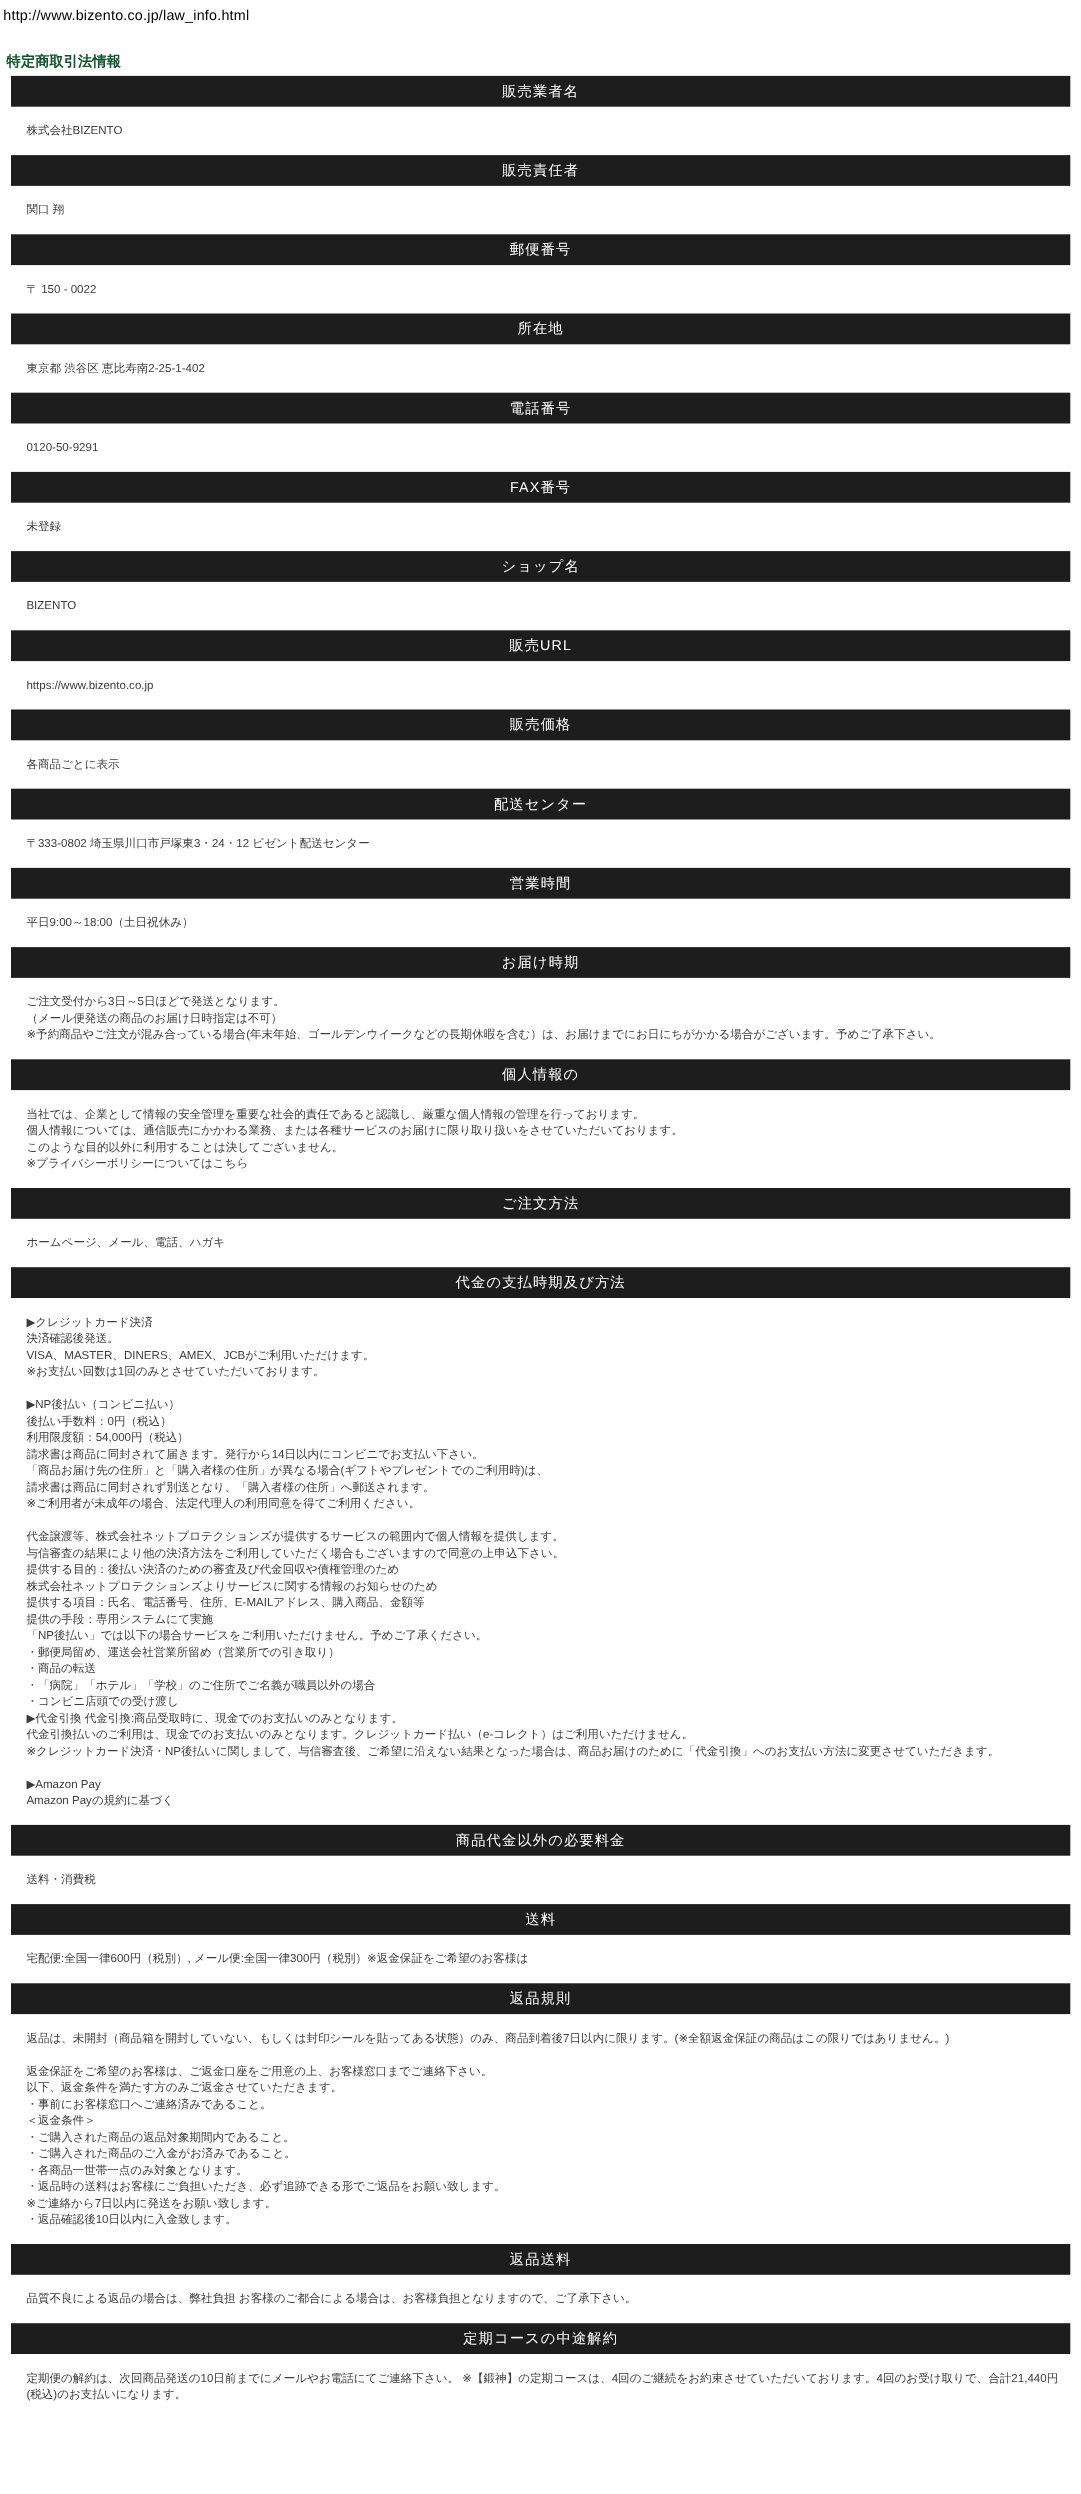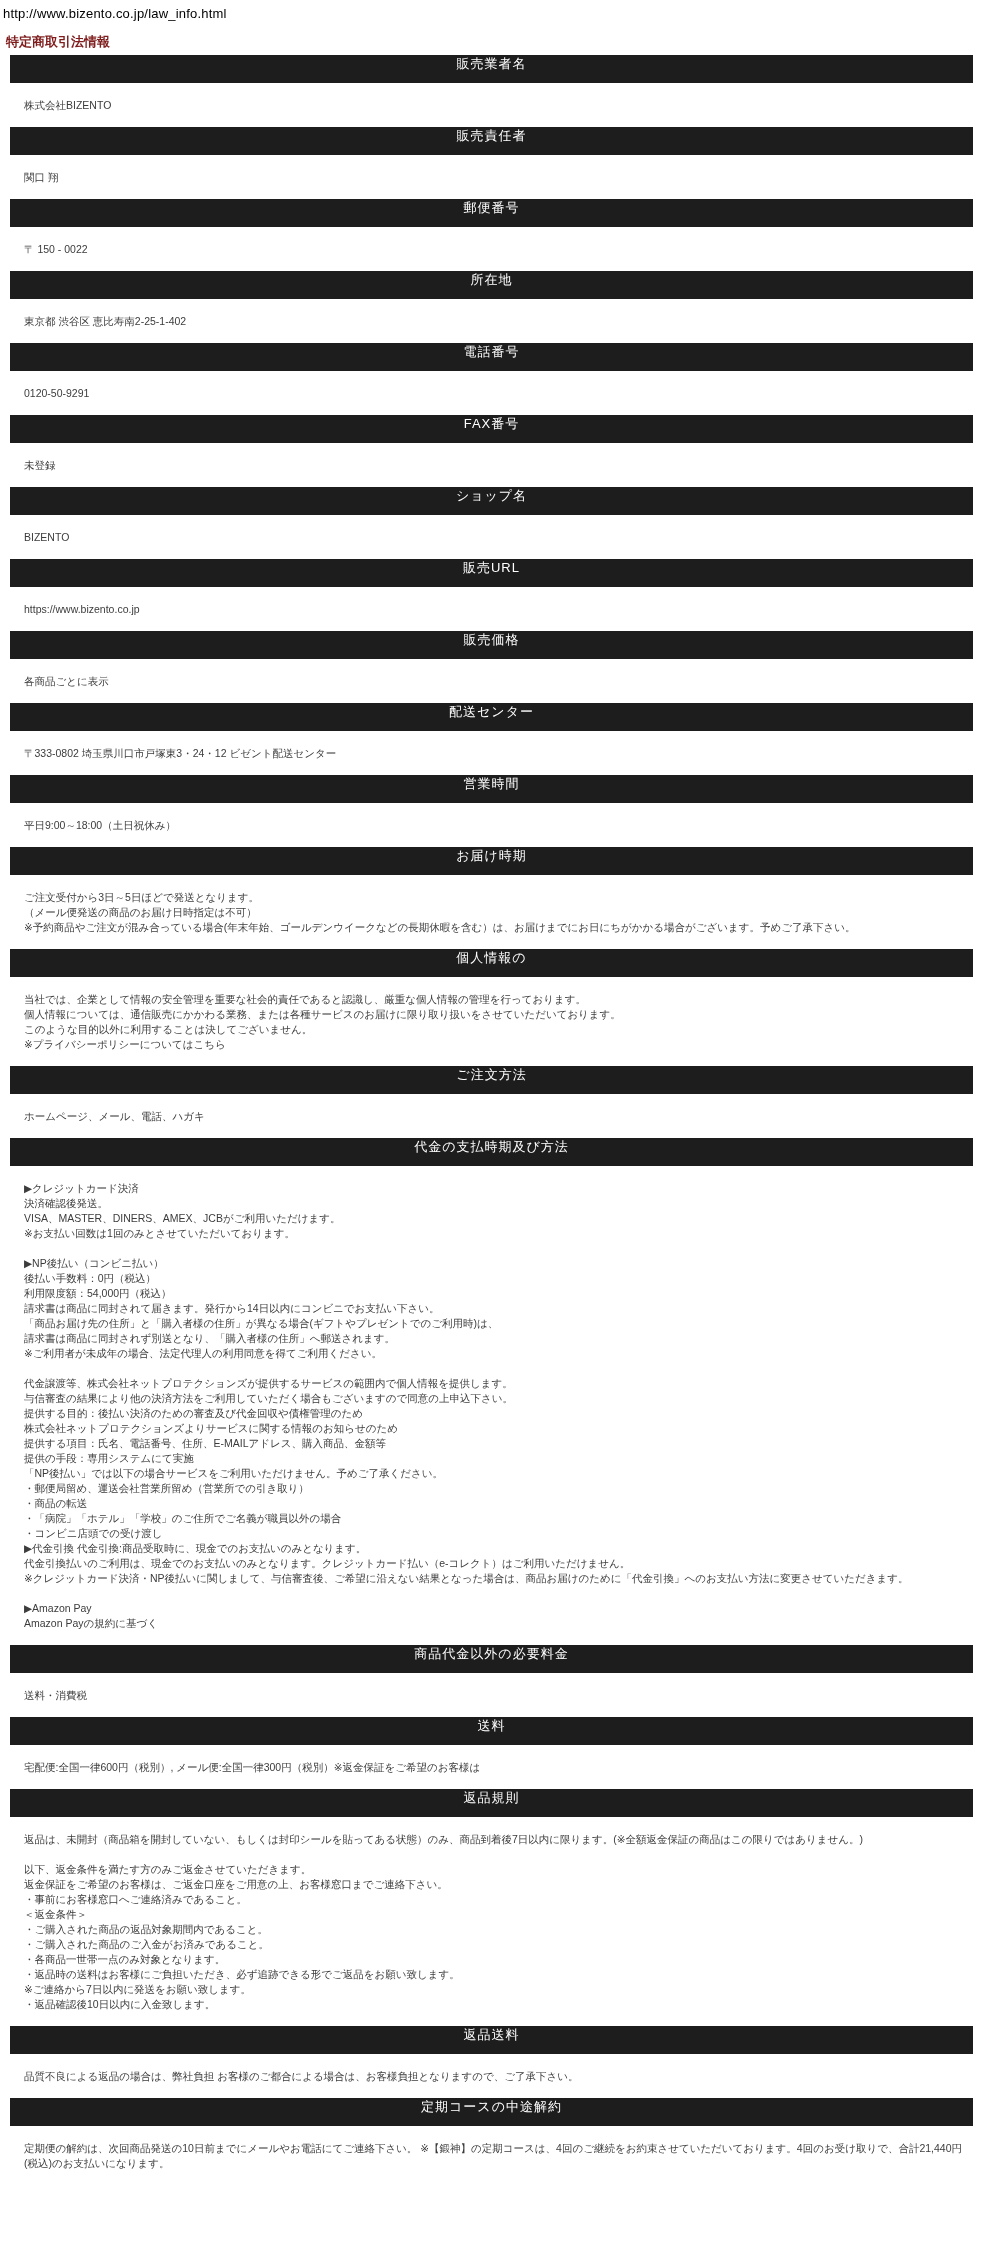--- a/index.html
+++ b/index.html
@@ -17,29 +17,30 @@
   }
   .url-line{
     font-size:13px;
     color:#000;
     padding:6px 6px 0 3px;
     letter-spacing:0.2px;
   }
   .page-title{
     font-size:13px;
     font-weight:bold;
-    color:#7f1d1d;
-    margin:12px 0 4px 6px;
+    color:#14532d;
+    margin:26px 0 4px 6px;
   }
   .section .bar{
     background:var(--bar-bg);
     color:var(--heading-text);
     margin:0 10px;
     height:28px;
     display:flex;
+    align-items:center;
     justify-content:center;
   }
   .section .bar-label{
     font-size:13px;
     letter-spacing:1px;
   }
   .section .content{
     margin:15px 8px 14px 24px;
   }
   .section .line{
@@ -245,22 +246,22 @@
         </div>
   </section>
 
   <section class="section">
     <div class="bar">
       <span class="bar-label">返品規則</span>
     </div>
     <div class="content">
           <div class="line">返品は、未開封（商品箱を開封していない、もしくは封印シールを貼ってある状態）のみ、商品到着後7日以内に限ります。(※全額返金保証の商品はこの限りではありません。)</div>
           <div class="line">&nbsp;</div>
+          <div class="line">返金保証をご希望のお客様は、ご返金口座をご用意の上、お客様窓口までご連絡下さい。</div>
           <div class="line">以下、返金条件を満たす方のみご返金させていただきます。</div>
-          <div class="line">返金保証をご希望のお客様は、ご返金口座をご用意の上、お客様窓口までご連絡下さい。</div>
           <div class="line">・事前にお客様窓口へご連絡済みであること。</div>
           <div class="line">＜返金条件＞</div>
           <div class="line">・ご購入された商品の返品対象期間内であること。</div>
           <div class="line">・ご購入された商品のご入金がお済みであること。</div>
           <div class="line">・各商品一世帯一点のみ対象となります。</div>
           <div class="line">・返品時の送料はお客様にご負担いただき、必ず追跡できる形でご返品をお願い致します。</div>
           <div class="line">※ご連絡から7日以内に発送をお願い致します。</div>
           <div class="line">・返品確認後10日以内に入金致します。</div>
         </div>
   </section>

